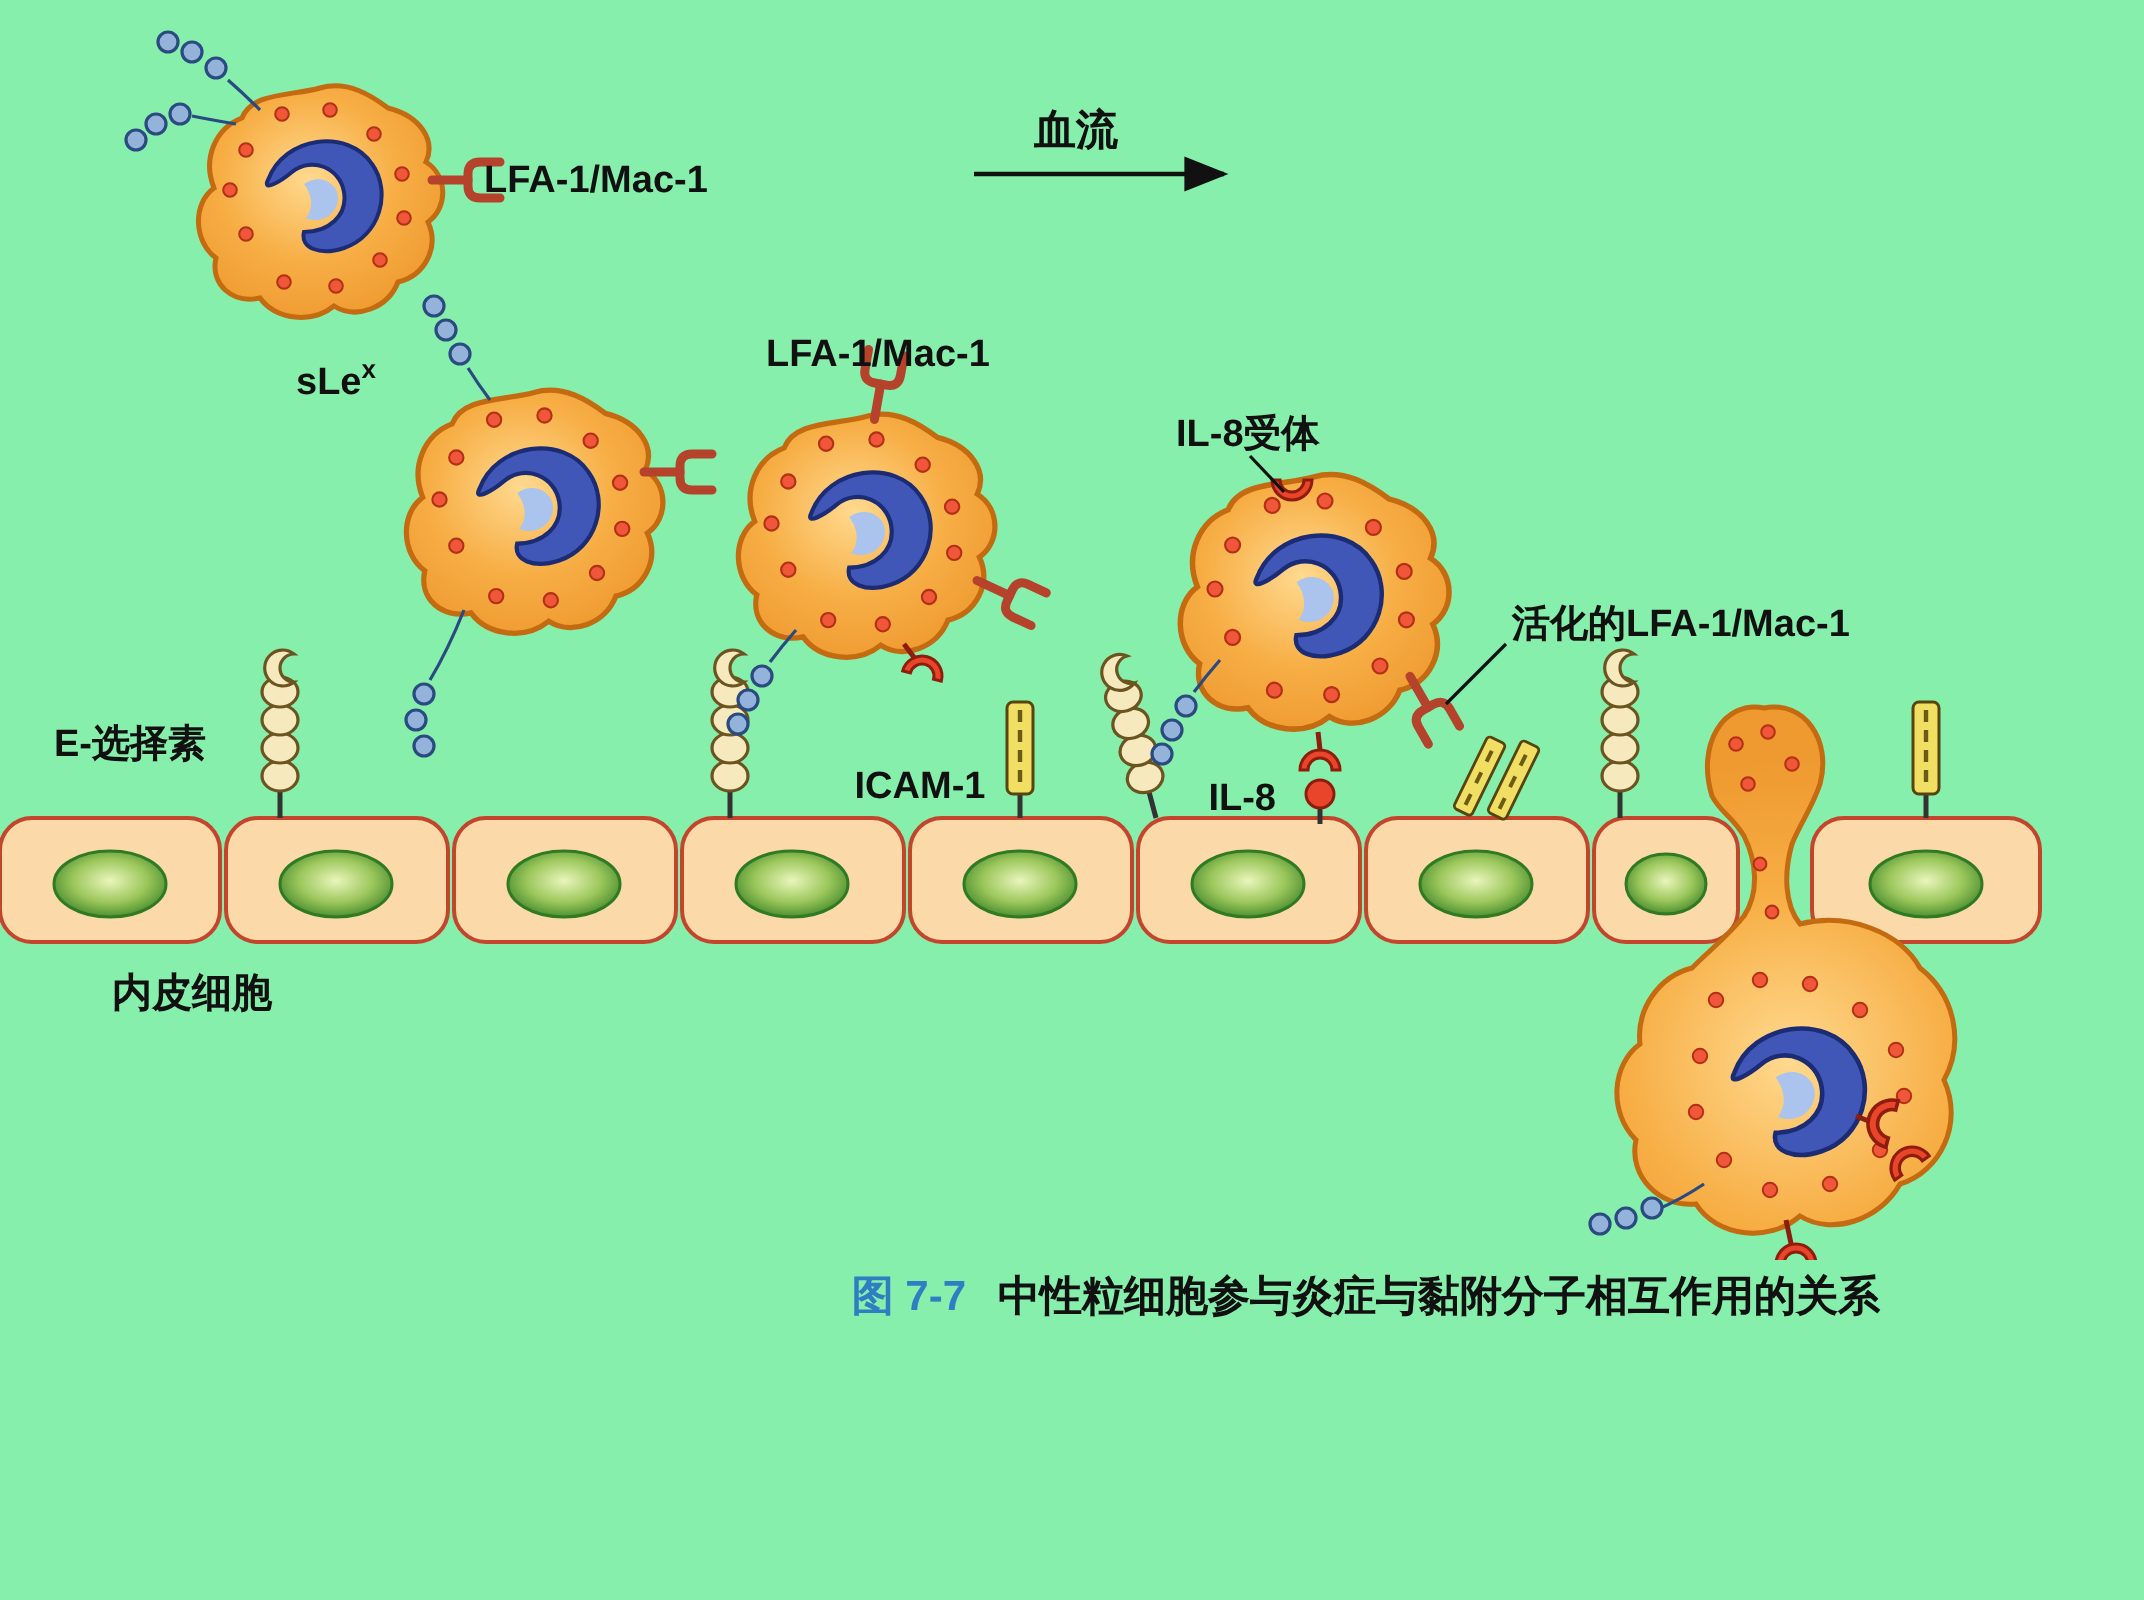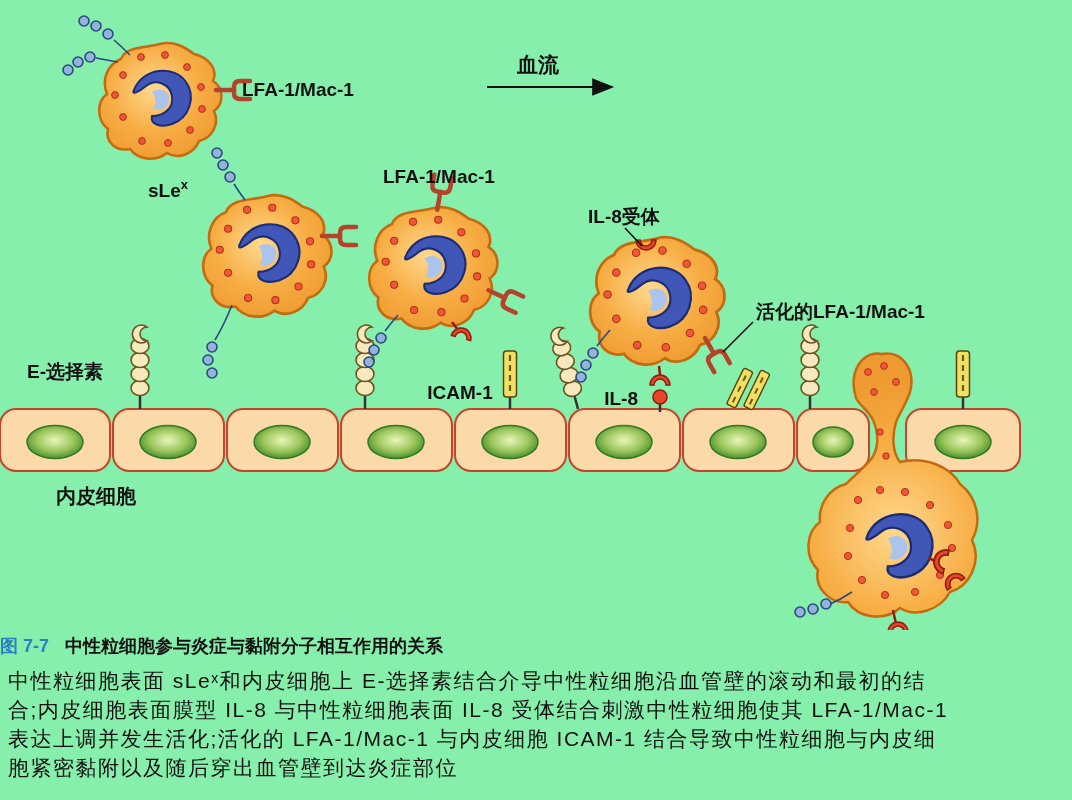--- a/index.html
+++ b/index.html
@@ -1,21 +1,21 @@
 <!DOCTYPE html>
 <html><head>
 <meta charset="utf-8">
 <style>
   html,body{margin:0;padding:0;background:#fff;}
   body{font-family:"Liberation Sans",sans-serif;}
   .page{position:relative;width:1072px;height:800px;background:#86efac;overflow:hidden;}
   svg{display:block;}
   svg text{font-family:"Liberation Sans",sans-serif;font-weight:bold;fill:#111;}
-  .caption{position:absolute;top:634px;left:0;width:1060px;text-align:left;
-           padding-right:120px;box-sizing:border-box;font-size:18px;font-weight:bold;color:#111;}
+  .caption{position:absolute;top:634px;left:0;width:1060px;text-align:right;
+           padding-right:120px;box-sizing:border-box;font-size:21px;font-weight:bold;color:#111;}
   .caption .fig-no{color:#2d7fc1;margin-right:16px;}
   .desc{position:absolute;top:666px;left:8px;right:8px;font-size:21px;line-height:29px;
         color:#111;letter-spacing:1.5px;}
 </style>
 </head>
 <body>
 
 <div class="page">
 
 <svg width="1072" height="630" viewBox="0 0 1072 630">
@@ -273,20 +273,14 @@
   <text x="27" y="378" font-size="19">E-选择素</text>
   <text x="460" y="399" font-size="19" text-anchor="middle">ICAM-1</text>
   <text x="638" y="405" font-size="19" text-anchor="end">IL-8</text>
   <text x="56" y="503" font-size="20">内皮细胞</text>
 </svg>
 
 <div class="caption">
   <span class="fig-no">图 7-7</span><span>中性粒细胞参与炎症与黏附分子相互作用的关系</span>
 </div>
 
-<div class="desc">
-  <div>中性粒细胞表面 sLeˣ和内皮细胞上 E-选择素结合介导中性粒细胞沿血管壁的滚动和最初的结</div>
-  <div>合;内皮细胞表面膜型 IL-8 与中性粒细胞表面 IL-8 受体结合刺激中性粒细胞使其 LFA-1/Mac-1</div>
-  <div>表达上调并发生活化;活化的 LFA-1/Mac-1 与内皮细胞 ICAM-1 结合导致中性粒细胞与内皮细</div>
-  <div>胞紧密黏附以及随后穿出血管壁到达炎症部位</div>
+
 </div>
 
-</div>
-
 </body></html>

